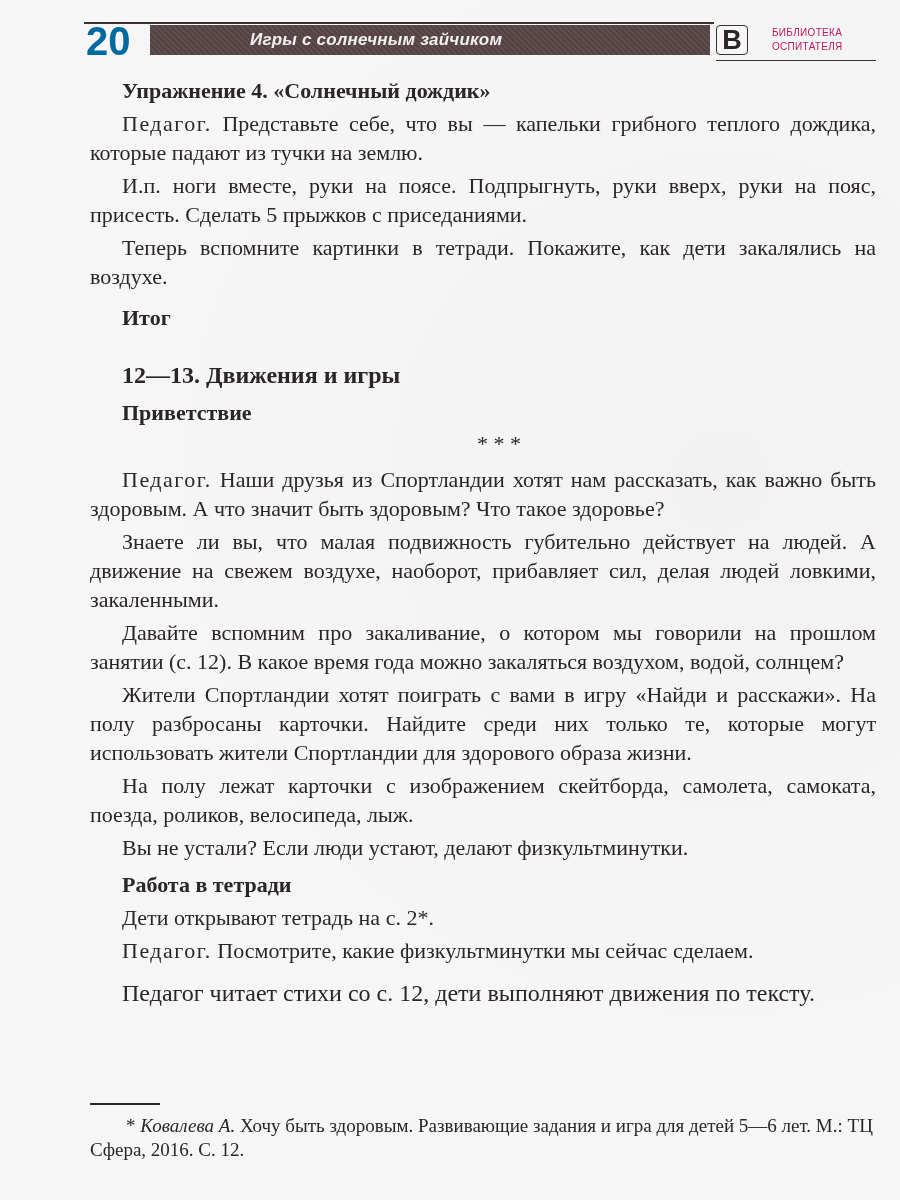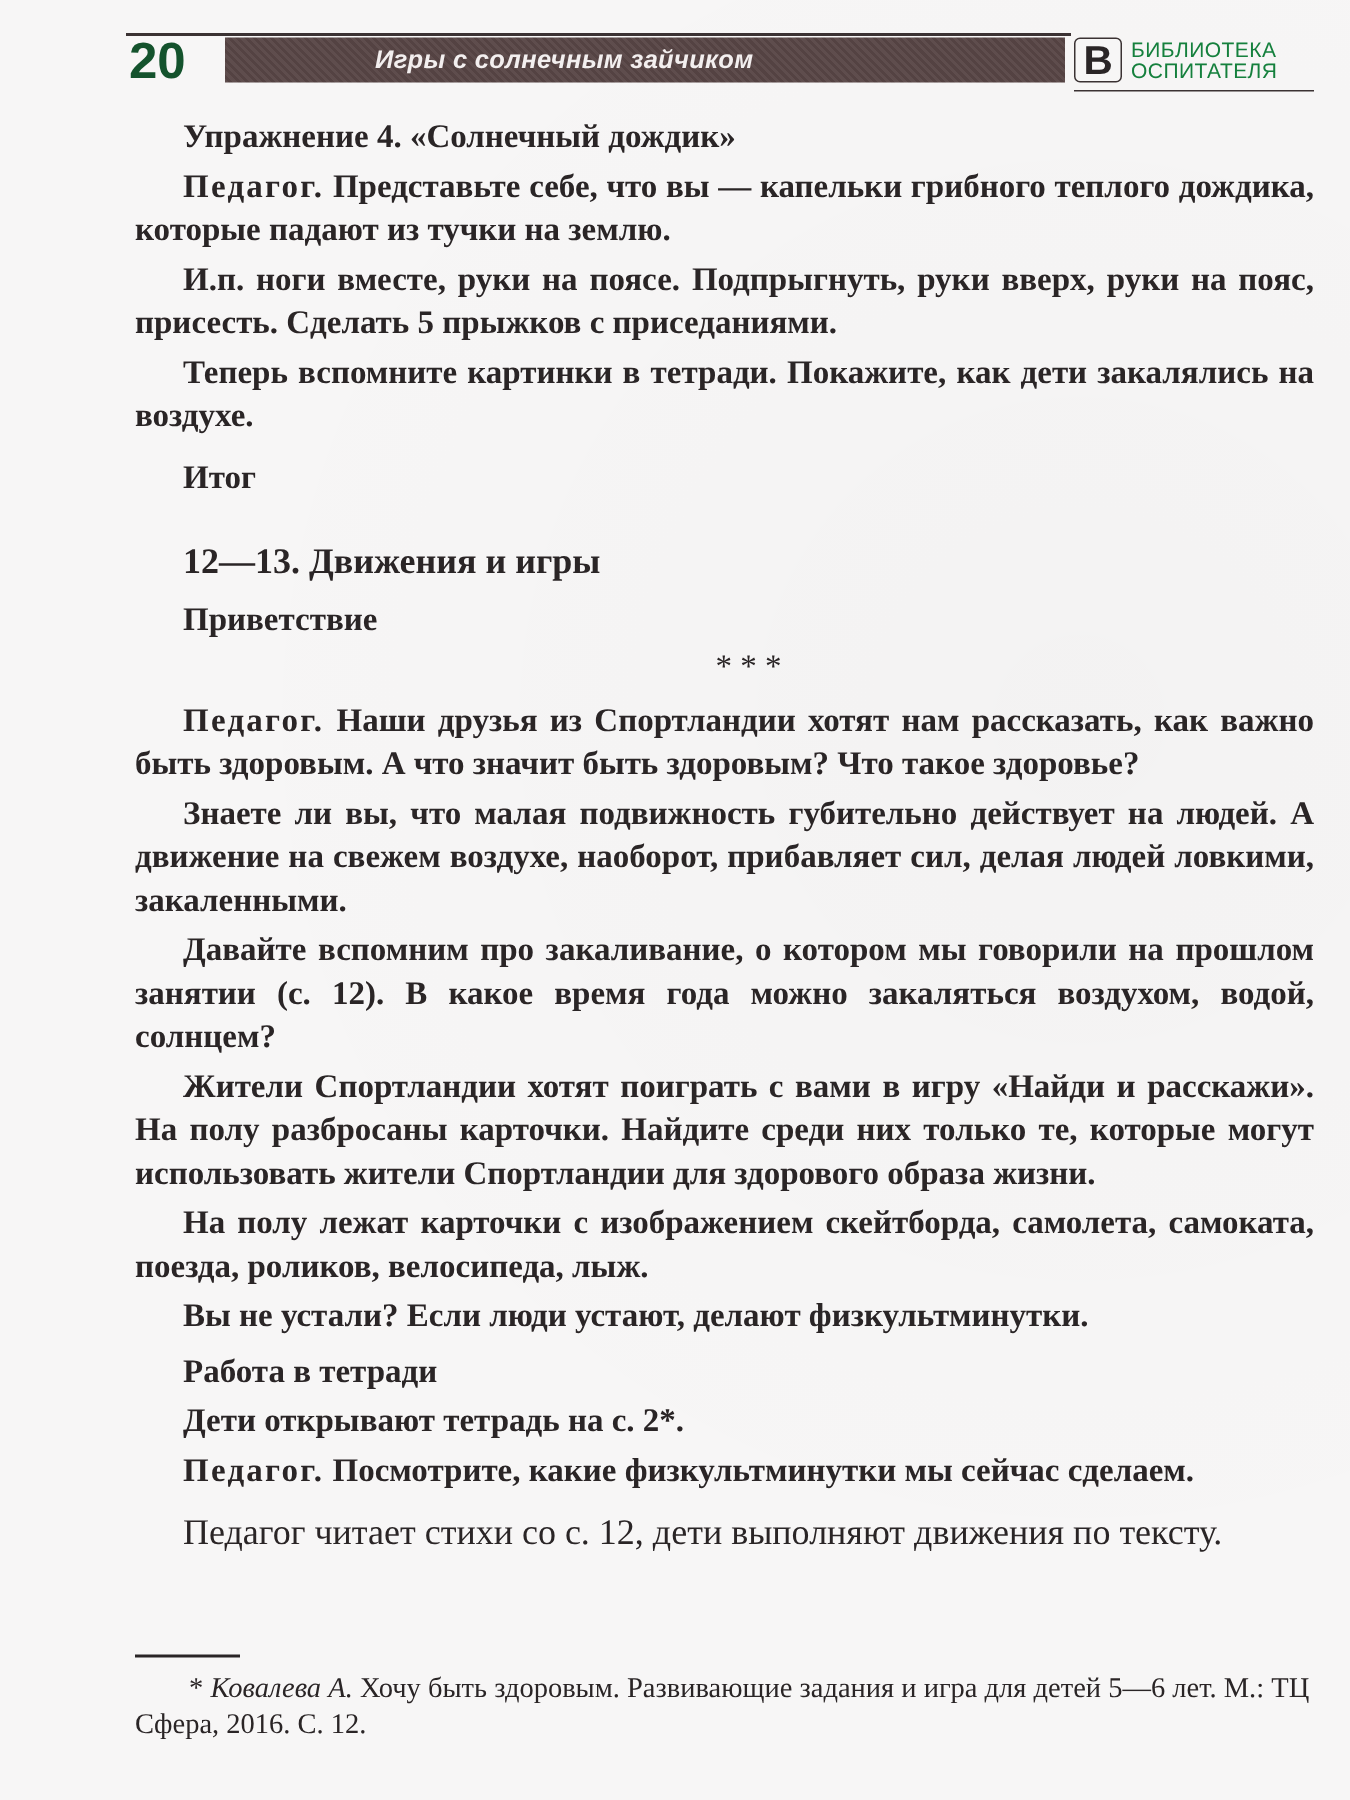--- a/index.html
+++ b/index.html
@@ -28,23 +28,23 @@
       left: 0;
       width: 630px;
       height: 2px;
       background: #3b3233;
     }
     .page-number {
       position: absolute;
       left: 2px;
       top: 4px;
       font-family: "Liberation Sans", "DejaVu Sans", sans-serif;
-      font-size: 34px;
-      font-weight: bold;
-      color: #14532d;
+      font-size: 40px;
+      font-weight: bold;
+      color: #0369a1;
       line-height: 30px;
     }
     .header-band {
       position: absolute;
       left: 66px;
       top: 3px;
       width: 560px;
       height: 30px;
       background: #584646;
       background-image: repeating-linear-gradient(45deg, rgba(255,255,255,0.04) 0 2px, rgba(0,0,0,0.05) 2px 4px);
@@ -77,25 +77,25 @@
       display: flex;
       align-items: center;
       justify-content: center;
       font-family: "Liberation Sans", "DejaVu Sans", sans-serif;
       font-weight: bold;
       font-size: 27px;
       color: #2a2526;
       background: #f7f6f6;
     }
     .logo-text {
-      margin-left: 6px;
-      font-family: "Liberation Sans", "DejaVu Sans", sans-serif;
-      font-size: 14px;
+      margin-left: 24px;
+      font-family: "Liberation Sans", "DejaVu Sans", sans-serif;
+      font-size: 10px;
       line-height: 14px;
-      color: #15803d;
+      color: #be185d;
       letter-spacing: 0.3px;
     }
     .logo-underline {
       position: absolute;
       left: 632px;
       top: 38px;
       width: 160px;
       height: 1px;
       background: #3b3233;
     }
@@ -104,21 +104,20 @@
       left: 122px;
       top: 76px;
       width: 754px;
     }
     .para {
       font-size: 22px;
       line-height: 29px;
       margin: 0 0 4px 0;
       text-indent: 0;
       text-align: justify;
-      font-weight: bold;
     }
     .heading {
       font-weight: bold;
       font-size: 22px;
       line-height: 29px;
       margin: 0 0 4px 0;
       font-family: Liberation Serif, serif;
     }
     .title-center {
       font-weight: bold;

